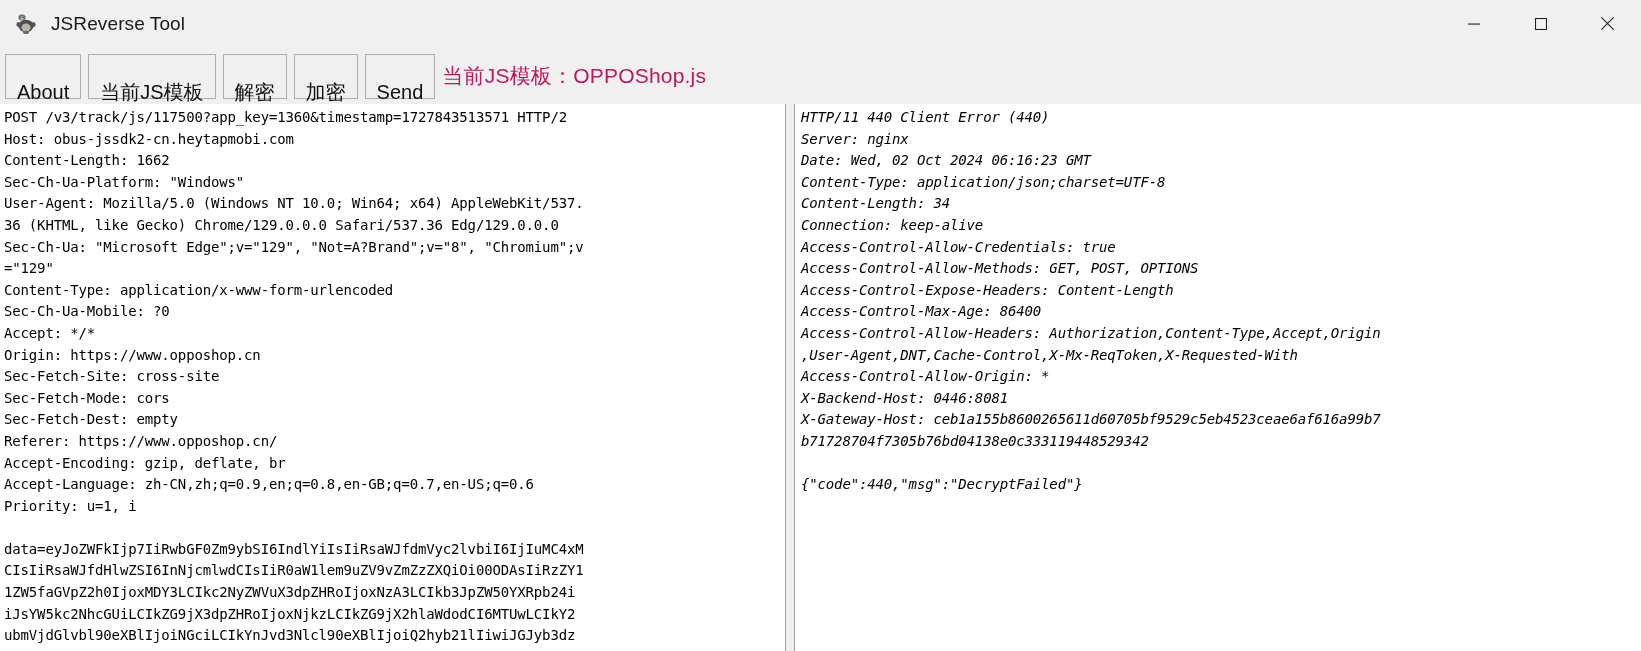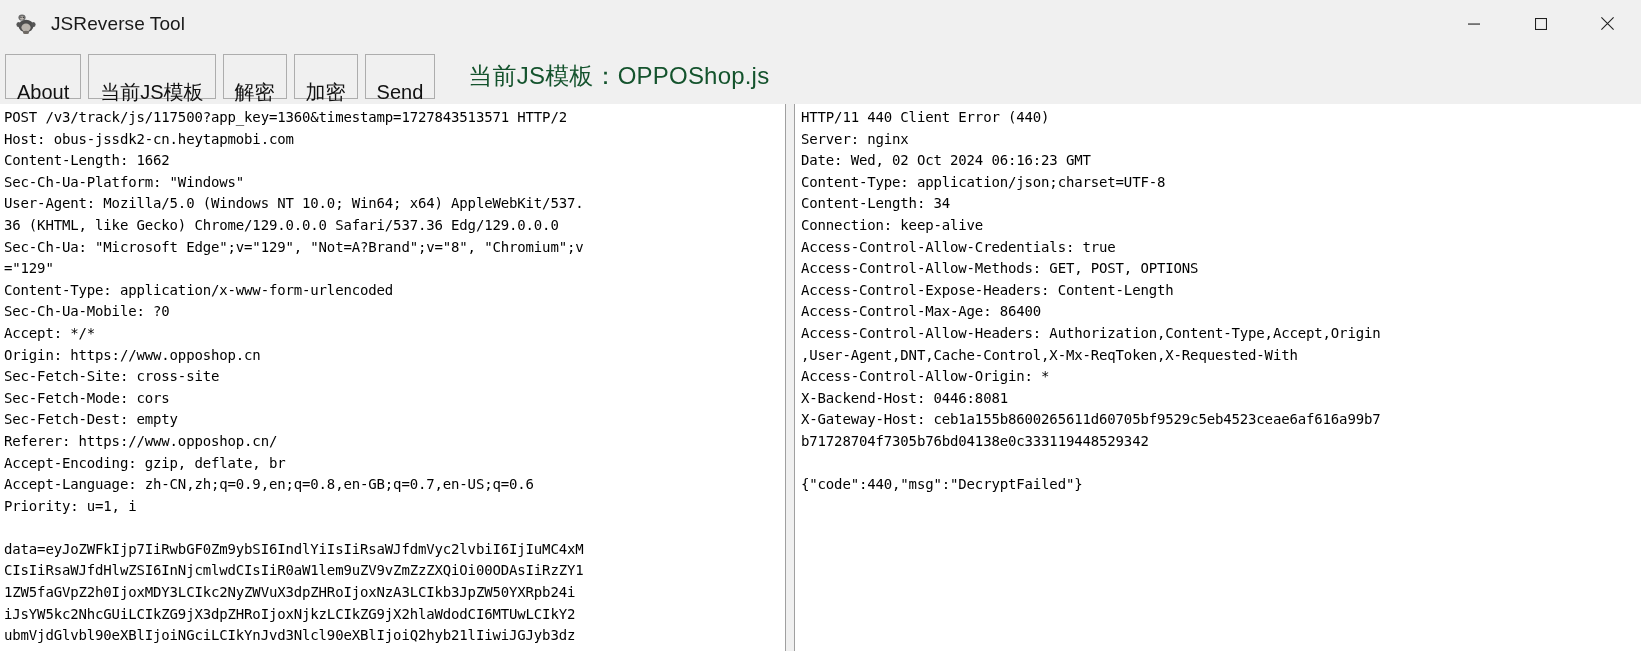--- a/index.html
+++ b/index.html
@@ -88,23 +88,22 @@
     font-family: "Liberation Sans", sans-serif;
     height: 45px;
     padding: 16px 11px;
     line-height: 43px;
     box-sizing: border-box;
     cursor: default;
     white-space: nowrap;
     border-radius: 0;
   }
   .tb-note {
-    margin-left: 26px;
-    color: #14532d;
-    font-size: 24px;
+    color: #be185d;
+    font-size: 21px;
     font-family: "Liberation Sans", sans-serif;
     white-space: nowrap;
     letter-spacing: 0.2px;
   }
 
   
   .panes {
     flex: 1 1 auto;
     display: flex;
     background: #ffffff;
@@ -124,20 +123,21 @@
   }
   .splitter {
     width: 8px;
     min-width: 8px;
     background: #f0f0f0;
     cursor: col-resize;
     border-right: 1px solid #a0a0a0;
   }
   .pane-right {
     flex: 1 1 auto;
+    font-style: italic;
   }
   .pane-text {
     margin: 0;
     padding: 3px 0 0 4px;
     font-family: "DejaVu Sans Mono", "Liberation Mono", monospace;
     font-size: 14px;
     line-height: 21.6px;
     color: #000000;
     white-space: pre;
     letter-spacing: -0.15px;

